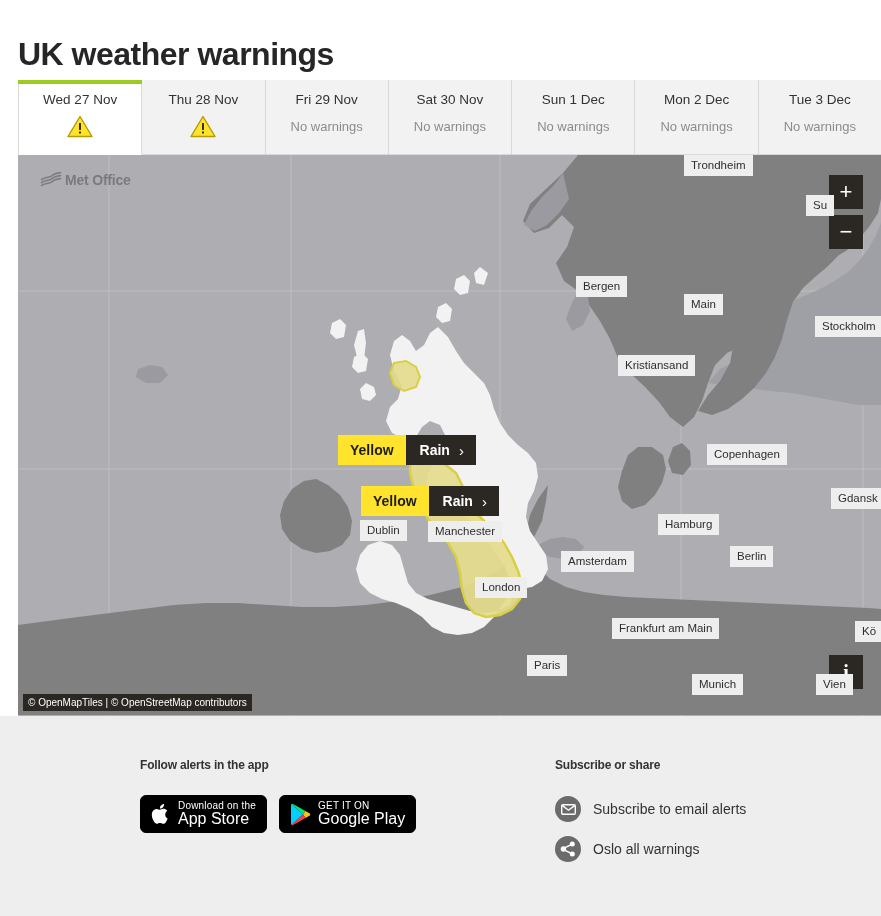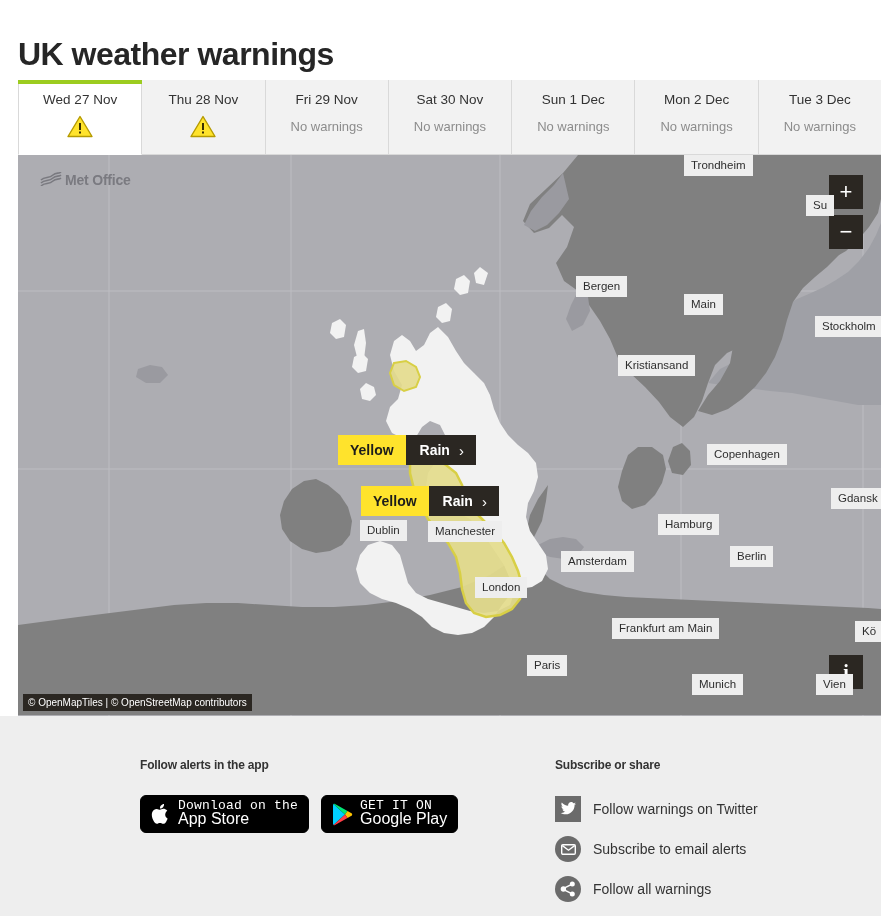--- a/index.html
+++ b/index.html
@@ -142,21 +142,21 @@
   }
   .badges { margin-top: 17px; display: flex; gap: 12px; }
 
   .badge {
     background: #000000; border-radius: 6px;
     height: 38px; display: flex; align-items: center;
     padding: 0 10px; gap: 7px; cursor: pointer; user-select: none;
     border: 1px solid #000;
   }
   .badge .b-txt { display: flex; flex-direction: column; justify-content: center; }
-  .badge .b-small { color: #fff; font-size: 13px; line-height: 9px; letter-spacing: 0.2px; white-space: nowrap; font-family: Liberation Mono, monospace; }
+  .badge .b-small { color: #fff; font-size: 10px; line-height: 9px; letter-spacing: 0.2px; white-space: nowrap; }
   .badge .b-big { color: #fff; font-size: 16px; line-height: 17px; font-weight: 500; white-space: nowrap; }
 
   .share-list { margin-top: 18px; display: flex; flex-direction: column; gap: 14px; }
   .share-item { display: flex; align-items: center; gap: 12px; cursor: pointer; }
   .share-ico {
     width: 26px; height: 26px; background: #6b6b6b;
     display: flex; align-items: center; justify-content: center;
     flex: 0 0 26px;
   }
   .share-ico.round { border-radius: 50%; }
@@ -375,52 +375,40 @@
           </div>
         </div>
 
       </div>
     </div>
 
     <div class="foot-col-b">
       <div class="foot-h">Subscribe or share</div>
       <div class="share-list">
 
-        <div class="share-item">
-          <span class="share-ico">
-            <svg width="16" height="14" viewBox="0 0 16 14">
-              <path fill="#ffffff" d="M16,1.7c-0.6,0.3-1.2,0.4-1.9,0.5c0.7-0.4,1.2-1,1.4-1.8c-0.6,0.4-1.3,0.6-2.1,0.8C12.9,0.5,12.1,0,11.2,0
-                C9.5,0,8.1,1.4,8.1,3.1c0,0.2,0,0.5,0.1,0.7C5.6,3.7,3.3,2.4,1.8,0.5C1.5,1,1.4,1.5,1.4,2.1c0,1.1,0.5,2,1.4,2.6
-                C2.3,4.7,1.8,4.5,1.4,4.3c0,0,0,0,0,0c0,1.5,1.1,2.8,2.5,3.1C3.6,7.5,3.3,7.5,3,7.5c-0.2,0-0.4,0-0.6-0.1c0.4,1.2,1.5,2.1,2.9,2.2
-                c-1.1,0.8-2.4,1.3-3.9,1.3c-0.3,0-0.5,0-0.8,0c1.4,0.9,3.1,1.4,4.9,1.4c5.9,0,9.1-4.9,9.1-9.1c0-0.1,0-0.3,0-0.4
-                C15.1,2.9,15.6,2.3,16,1.7z"></path>
-            </svg>
-          </span>
-          <span class="share-lbl">Follow warnings on Twitter</span>
-        </div>
 
         <div class="share-item">
           <span class="share-ico round">
             <svg width="15" height="11" viewBox="0 0 15 11">
               <rect x="0.7" y="0.7" width="13.6" height="9.6" rx="1.2" fill="none" stroke="#ffffff" stroke-width="1.4"></rect>
               <path d="M1.4,1.6 L7.5,6.2 L13.6,1.6" fill="none" stroke="#ffffff" stroke-width="1.4"></path>
             </svg>
           </span>
           <span class="share-lbl">Subscribe to email alerts</span>
         </div>
 
         <div class="share-item">
           <span class="share-ico round">
             <svg width="16" height="16" viewBox="0 0 16 16">
               <circle cx="12.3" cy="3" r="2.5" fill="#ffffff"></circle>
               <circle cx="3.4" cy="8" r="2.7" fill="#ffffff"></circle>
               <circle cx="12.3" cy="13" r="2.5" fill="#ffffff"></circle>
               <path d="M4.6,6.9 L11.2,3.6 M4.6,9.1 L11.2,12.4" stroke="#ffffff" stroke-width="1.5"></path>
             </svg>
           </span>
-          <span class="share-lbl">Follow all warnings</span>
+          <span class="share-lbl">Oslo all warnings</span>
         </div>
 
       </div>
     </div>
   </div>
 
 </div>
 
 </body></html>

